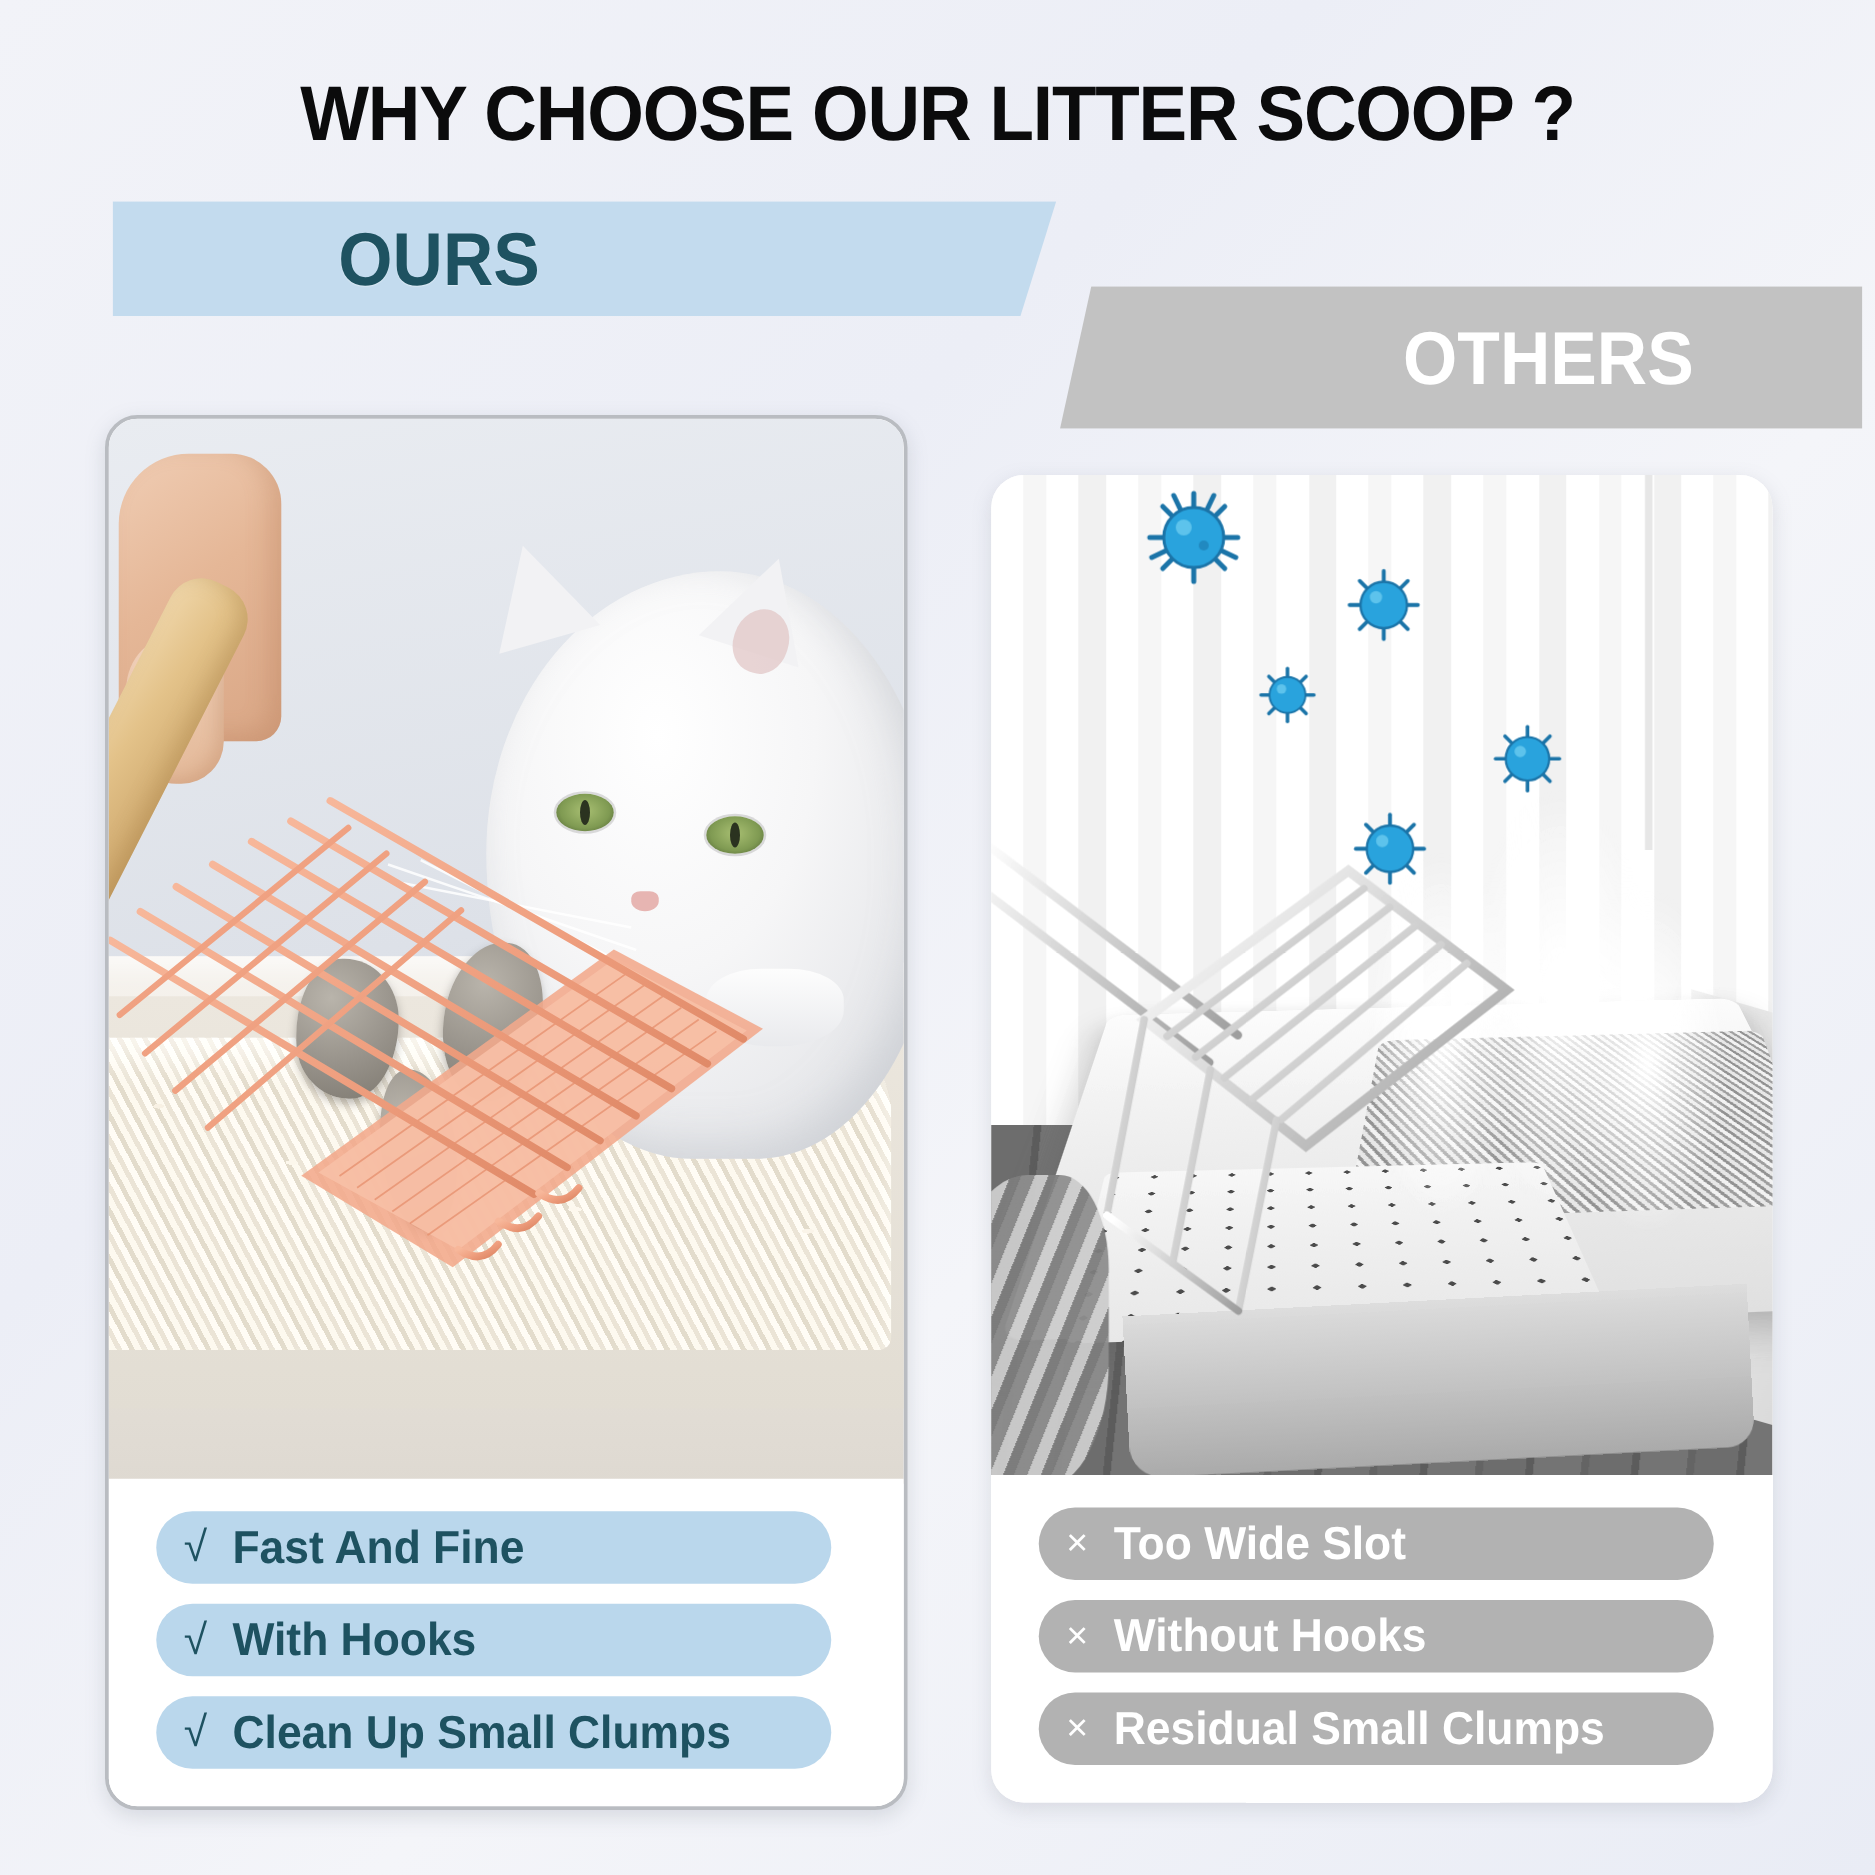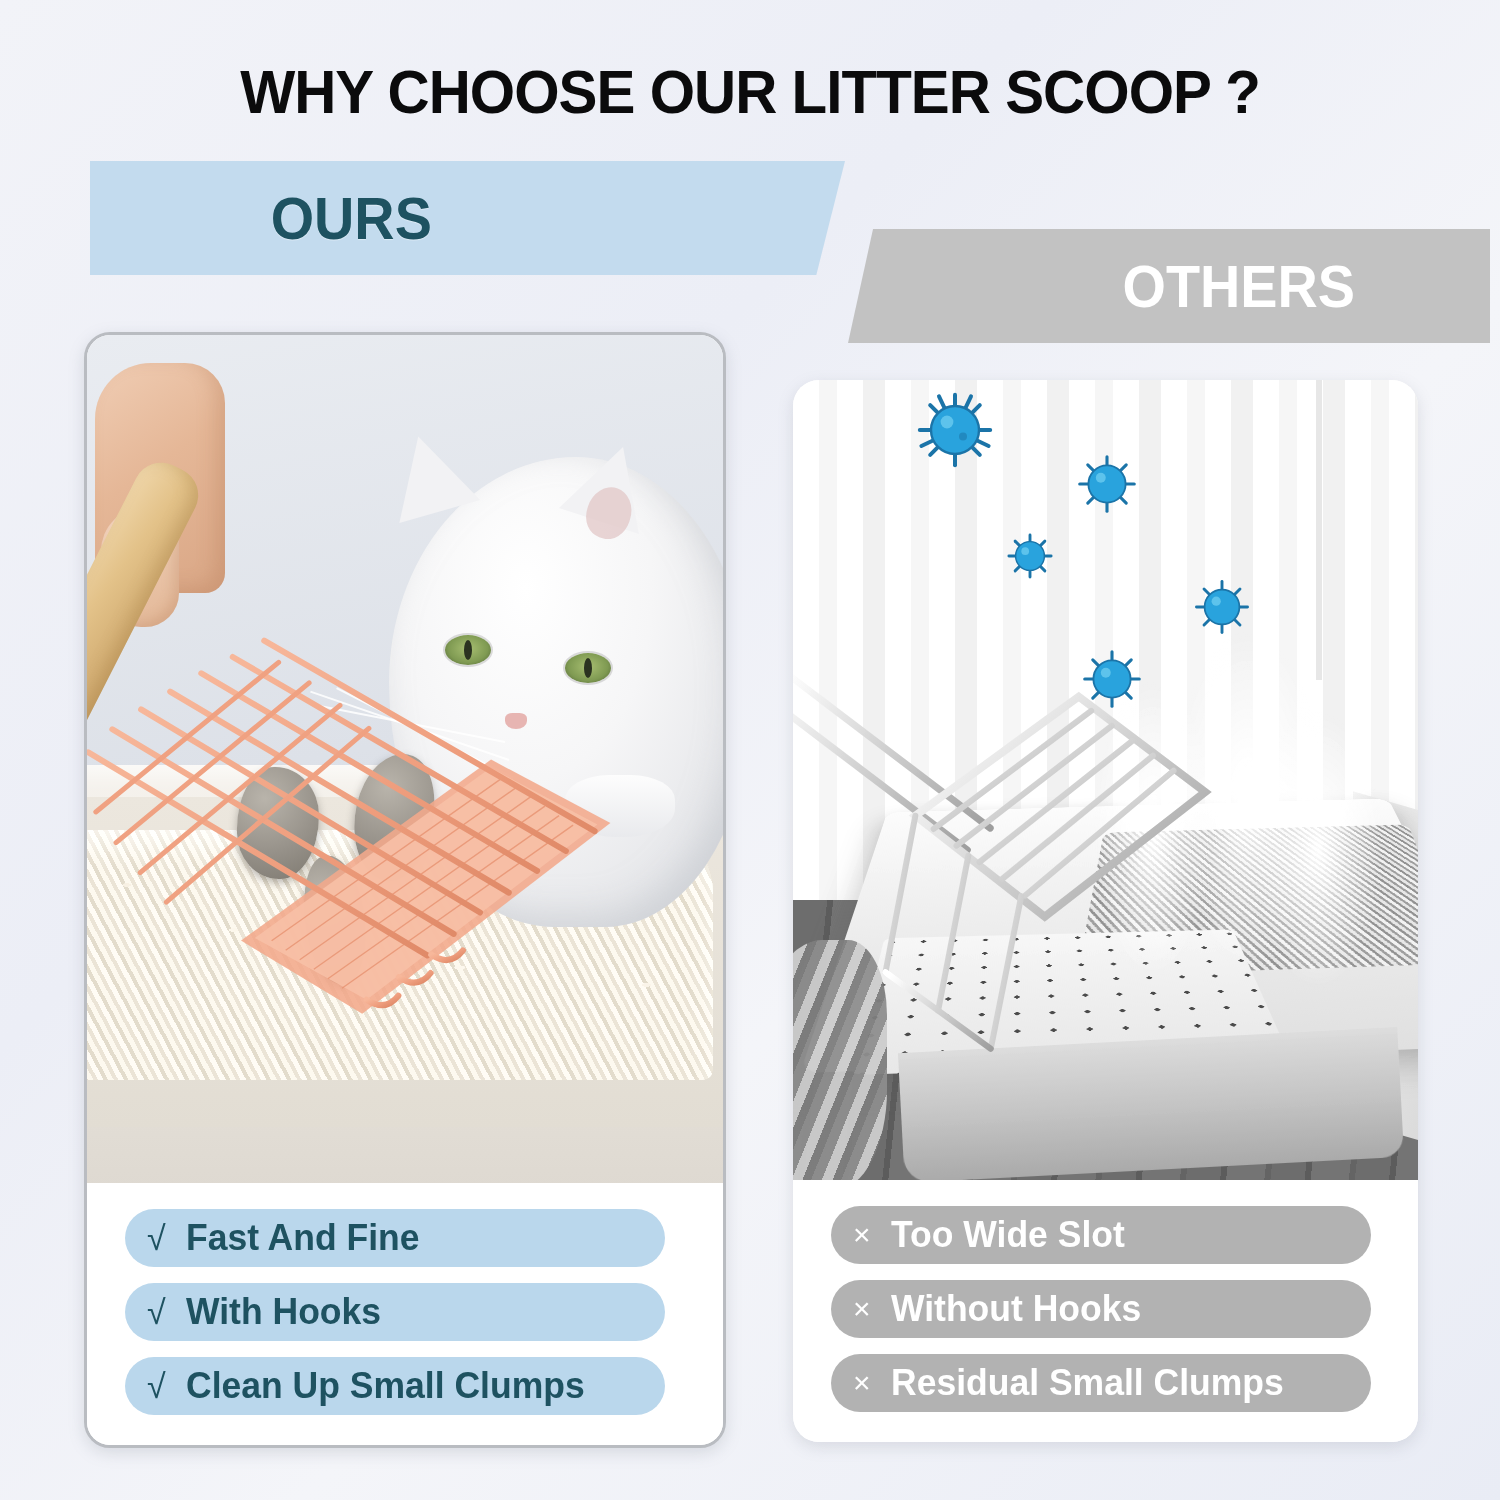--- a/index.html
+++ b/index.html
@@ -34,21 +34,21 @@
   
   .banner {
     position: absolute;
     display: flex;
     align-items: center;
   }
   .banner-ours {
     left: 90px;
     top: 161px;
     width: 755px;
-    height: 114px;
+    height: 92px;
     background: #c3dbee;
     clip-path: polygon(0 0, 100% 0, 96.2% 100%, 0 100%);
   }
   .banner-ours .banner-label {
     width: 100%;
     text-align: center;
     padding-right: 250px;
     box-sizing: border-box;
     font-size: 60px;
     font-weight: 700;

